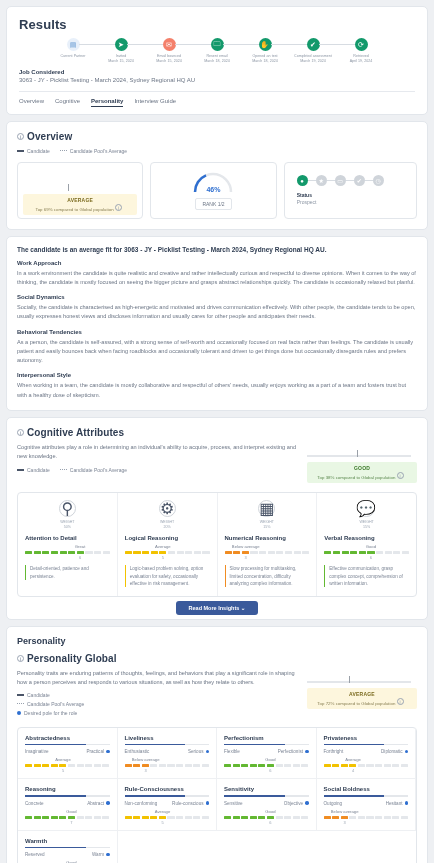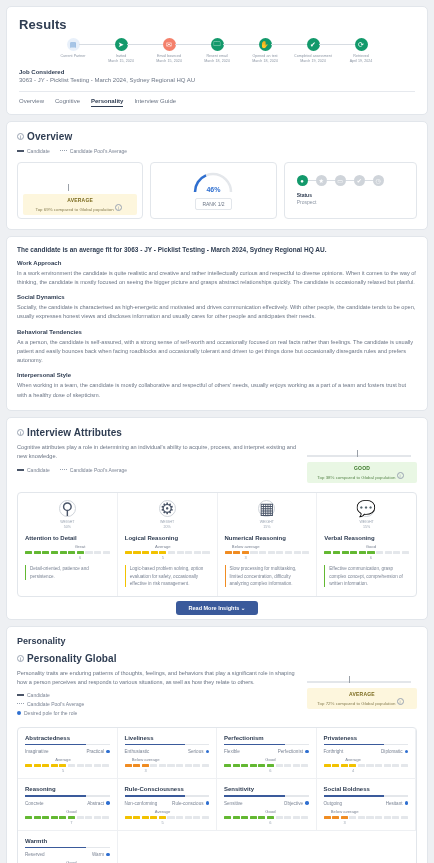--- a/index.html
+++ b/index.html
@@ -317,21 +317,21 @@
         <div class="sum-p">When working in a team, the candidate is mostly collaborative and respectful of others' needs, usually enjoys working as a part of a team and fosters trust but with a healthy dose of skepticism.</div>
       </div>
   </div>
 </div>
 
 <div class="card">
   <div class="pad">
     <div class="cog-top">
       <div style="flex:1">
         <div class="sec-title">
-          <span class="info-i">i</span><span>Interview Attributes</span>
+          <span class="info-i">i</span><span>Cognitive Attributes</span>
         </div>
         <div class="cog-desc">Cognitive attributes play a role in determining an individual's ability to acquire, process, and interpret existing and new knowledge.</div>
         <div class="legend-row" id="coglg">
             <div class="lg">
               <span class="dash"></span>
               <span>Candidate</span>
             </div>
             <div class="lg">
               <span class="dots"></span>
               <span>Candidate Pool's Average</span>

